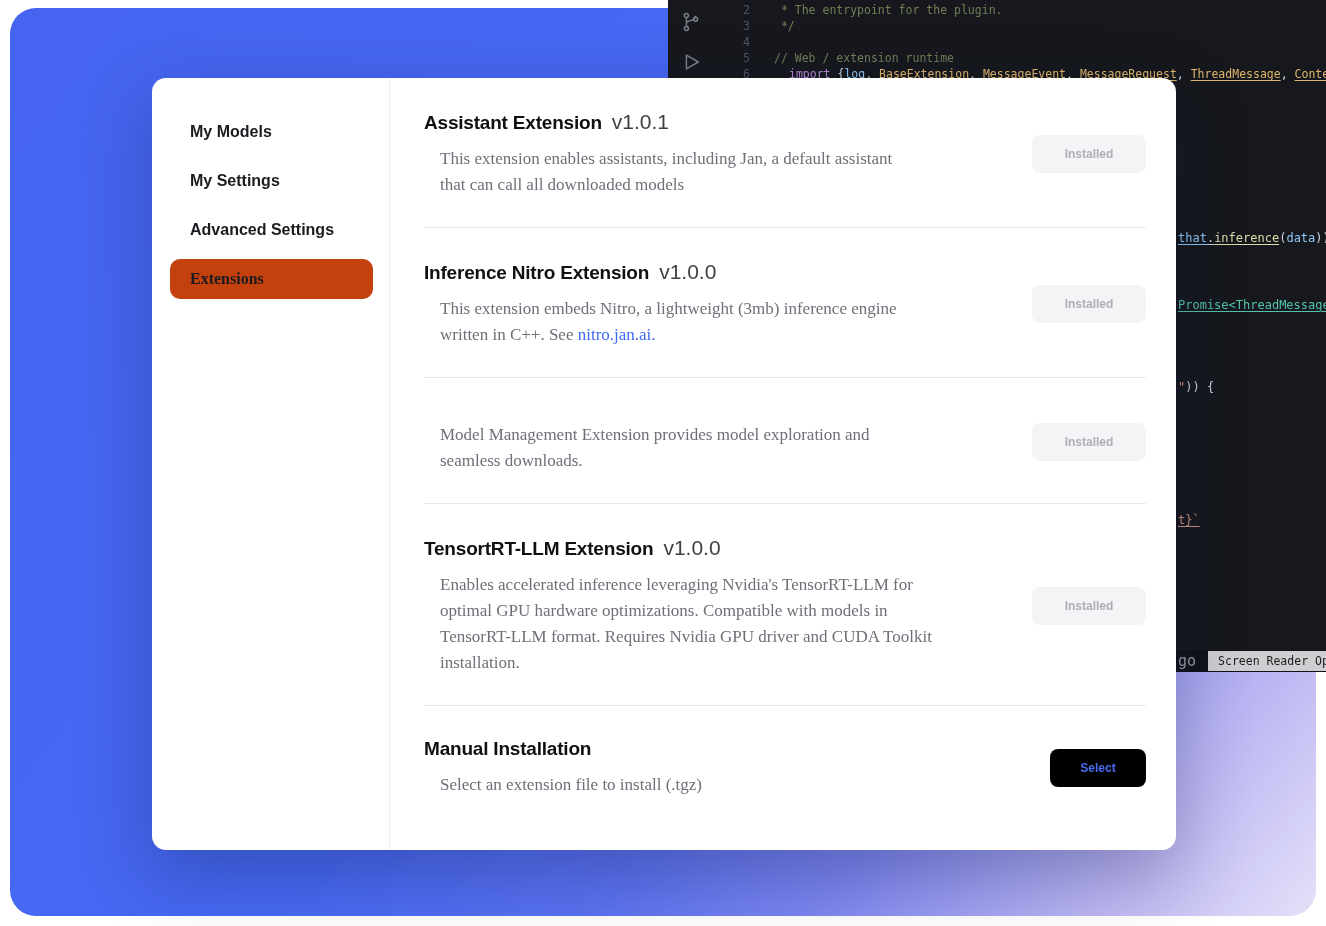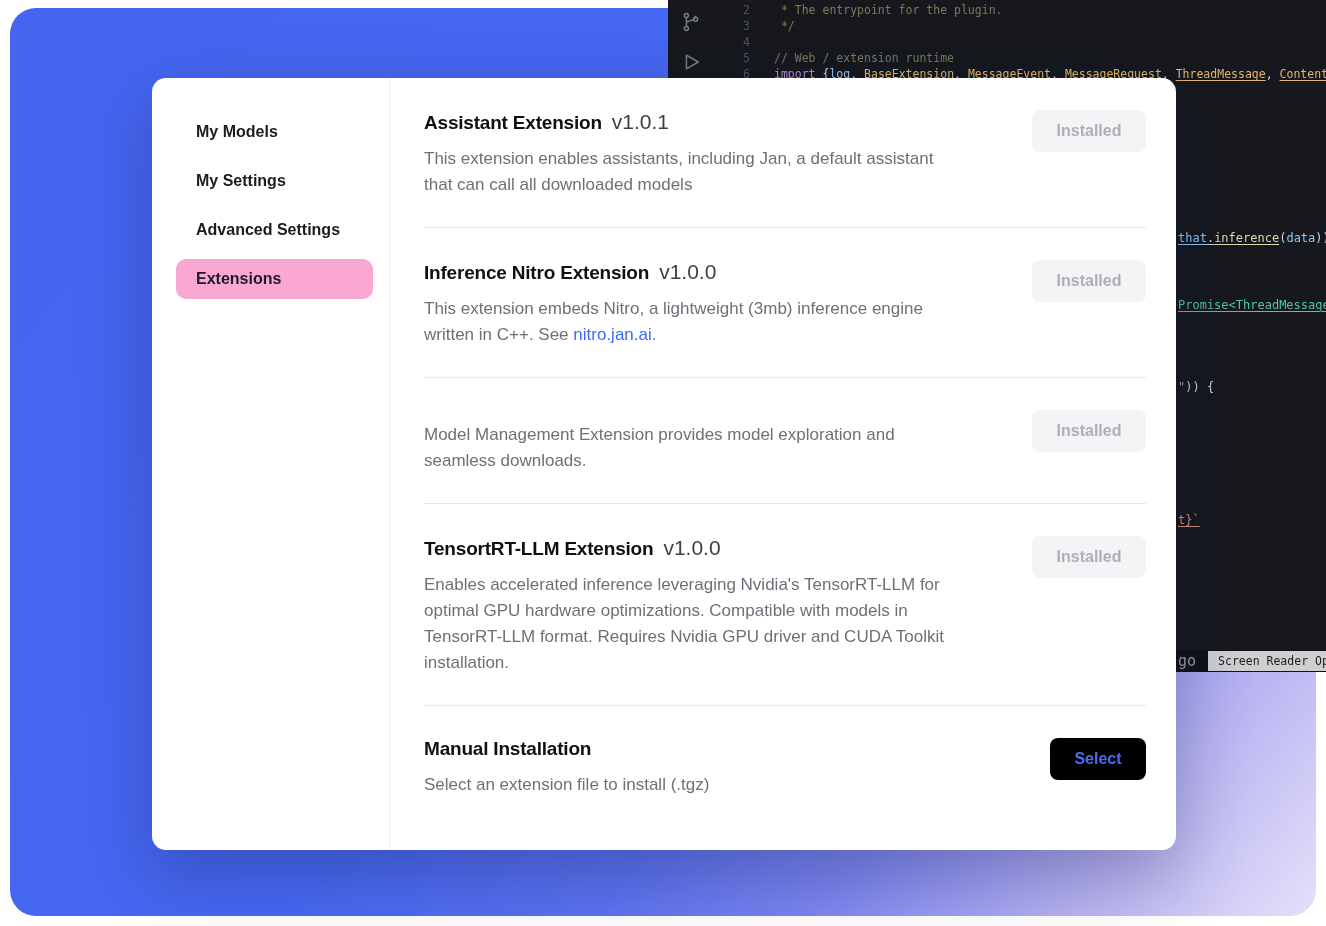--- a/index.html
+++ b/index.html
@@ -35,21 +35,21 @@
     display: flex; flex-direction: column; align-items: center;
     padding-top: 10px; gap: 16px;
   }
   .act-icon { width: 24px; height: 24px; display: inline-flex; align-items: center; justify-content: center; opacity: .85; cursor: pointer; }
   .code-lines { position: absolute; left: 70px; top: 2px; right: 0; }
   .code-line { display: flex; height: 16px; line-height: 16px; white-space: pre; }
   .ln { display: inline-block; width: 12px; text-align: right; color: #4d5466; margin-right: 24px; flex-shrink: 0; }
   .code { white-space: pre; }
 
   .tk-comment { color: #747e55; }
-  .tk-kw      { color: #b787d7; }
+  .tk-kw      { color: #b787d7; margin-left: 15px; }
   .tk-plain   { color: #ccd2dd; }
   .tk-var     { color: #8fc7f3; }
   .tk-class   { color: #e0b66a; }
   .tk-fn      { color: #dcdcaa; }
   .tk-type    { color: #53c2a8; }
   .tk-str     { color: #ce9178; }
   .u { text-decoration: underline; text-underline-offset: 2px; }
 
   .frag { position: absolute; left: 510px; height: 16px; line-height: 16px; white-space: pre; font-size: 12px; }
 
@@ -68,50 +68,50 @@
   .modal {
     position: absolute; left: 152px; top: 78px;
     width: 1024px; height: 772px;
     background: #ffffff; border-radius: 14px;
     box-shadow: 0 24px 70px rgba(18, 22, 66, 0.30);
     display: flex; overflow: hidden;
   }
   .sidebar {
     width: 238px; flex-shrink: 0;
     border-right: 1px solid #ececf0;
-    padding: 34px 16px 0 24px;
+    padding: 34px 16px 0 18px;
   }
   .side-item {
     padding: 11px 20px; margin-bottom: 9px;
     border-radius: 10px;
     font-size: 16px; font-weight: 600; color: #1b1b20;
     cursor: pointer; white-space: nowrap;
   }
-  .side-item.active { background: #f9a8d4; }
+  .side-item.active { background: #c2410c; font-family: Liberation Serif, serif; }
 
   .content { flex: 1; padding: 0 30px 0 34px; }
   .ext-row {
-    display: flex; justify-content: space-between; align-items: flex-start;
+    display: flex; justify-content: space-between; align-items: center;
     padding: 32px 0 29px;
     border-bottom: 1px solid #eaeaee;
   }
   .ext-row.last { border-bottom: none; }
   .ext-info { flex: 1; padding-right: 24px; }
   .title-line { display: flex; align-items: baseline; gap: 10px; }
   .ext-title { margin: 0; font-size: 19px; font-weight: 700; color: #101014; letter-spacing: -0.2px; }
   .ext-ver { font-size: 21px; color: #3f3f46; }
   .desc {
-    margin: 12px 0 0; font-size: 17px; line-height: 26px;
-    color: #6d7078; white-space: pre-line;
+    margin: 12px 16px 0; font-size: 17px; line-height: 26px;
+    color: #6d7078; white-space: pre-line; font-family: Liberation Serif, serif;
   }
   .link { color: #3f6af5; text-decoration: none; cursor: pointer; }
 
   .btn {
     border: none; border-radius: 8px; font-family: inherit;
-    font-size: 16px; padding: 12px 20px; cursor: pointer; white-space: nowrap;
+    font-size: 12px; padding: 12px 20px; cursor: pointer; white-space: nowrap;
   }
   .btn-installed { background: #f3f4f6; color: #adaeb8; font-weight: 600; min-width: 114px; }
   .btn-select    { background: #000000; color: #4a6cf5; font-weight: 700; min-width: 96px; }
 </style>
 </head>
 <body>
 
 <div class="hero"></div>
 
 <div class="editor">

